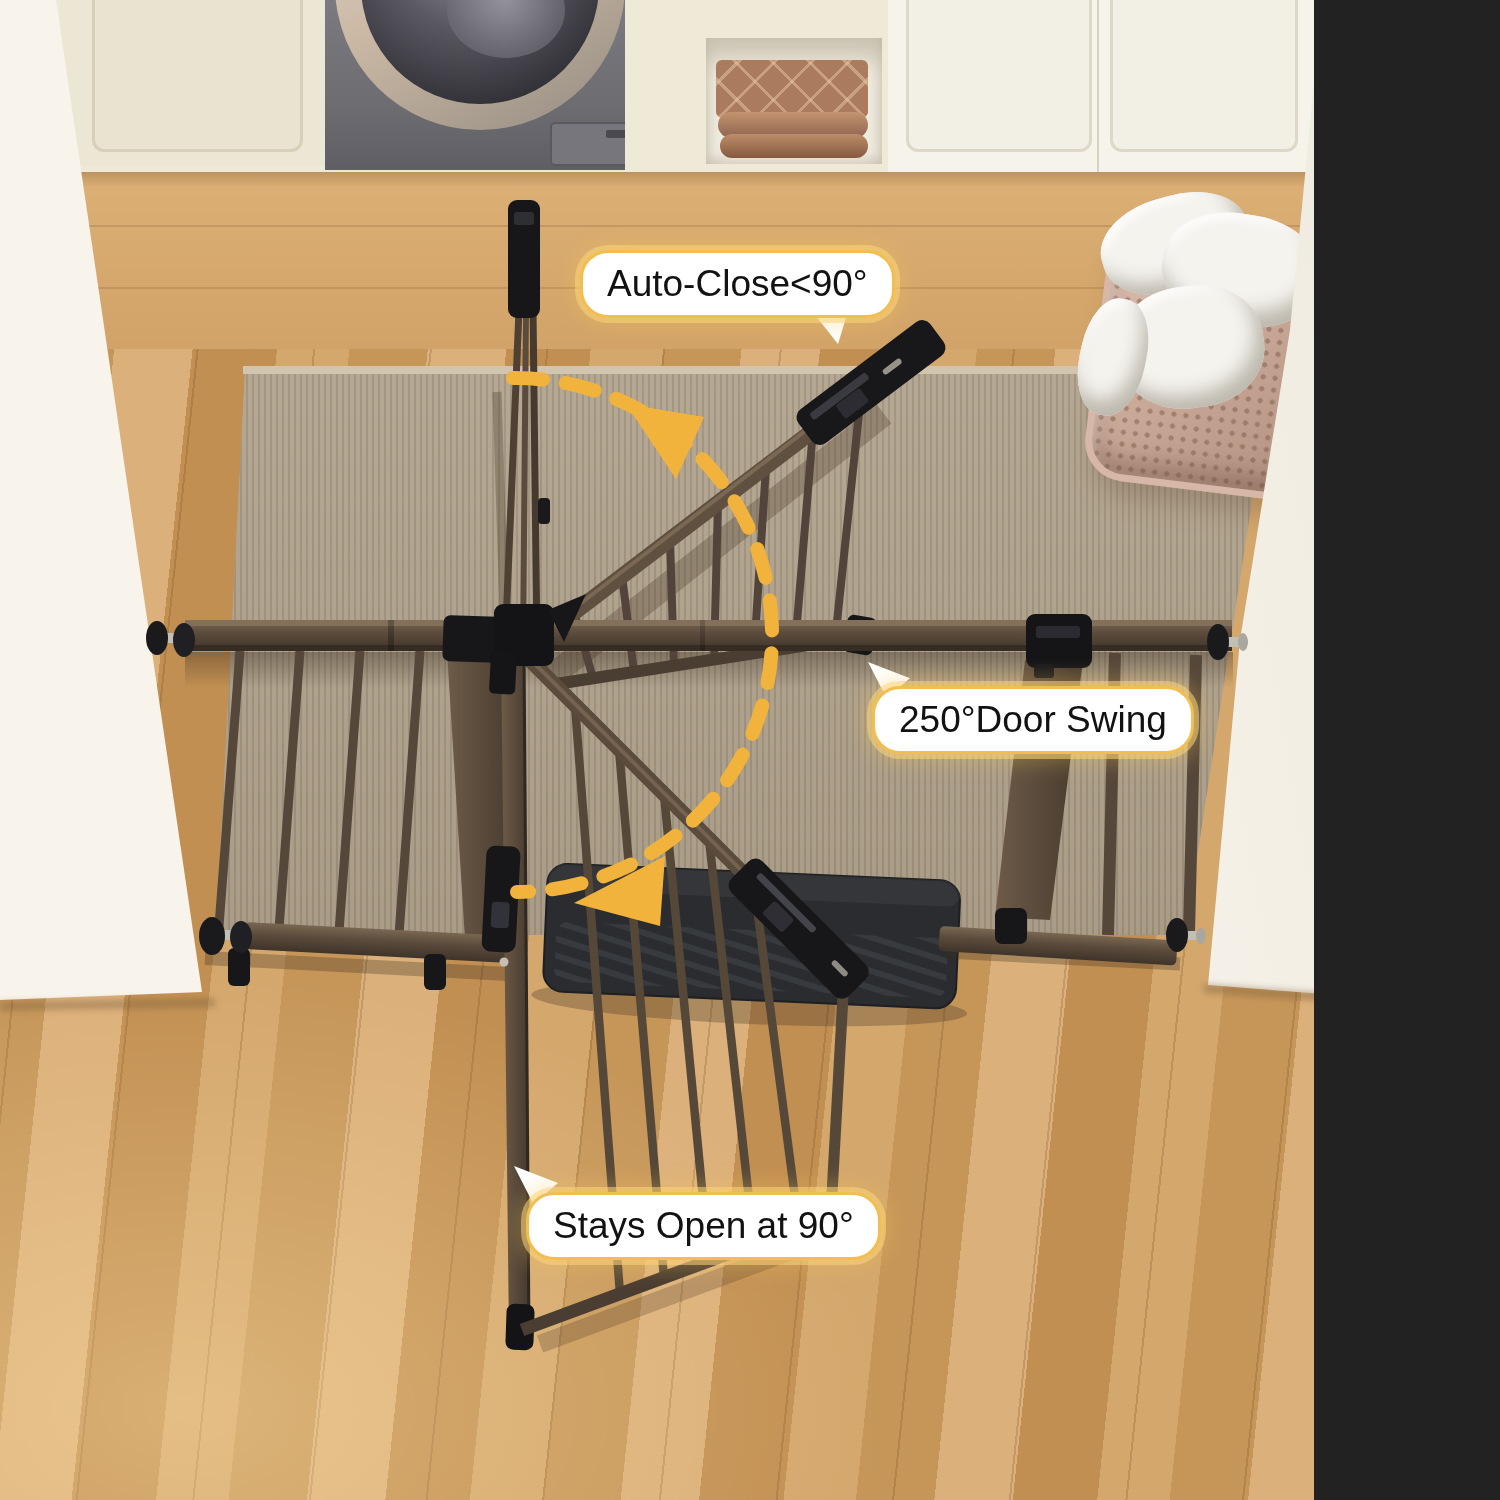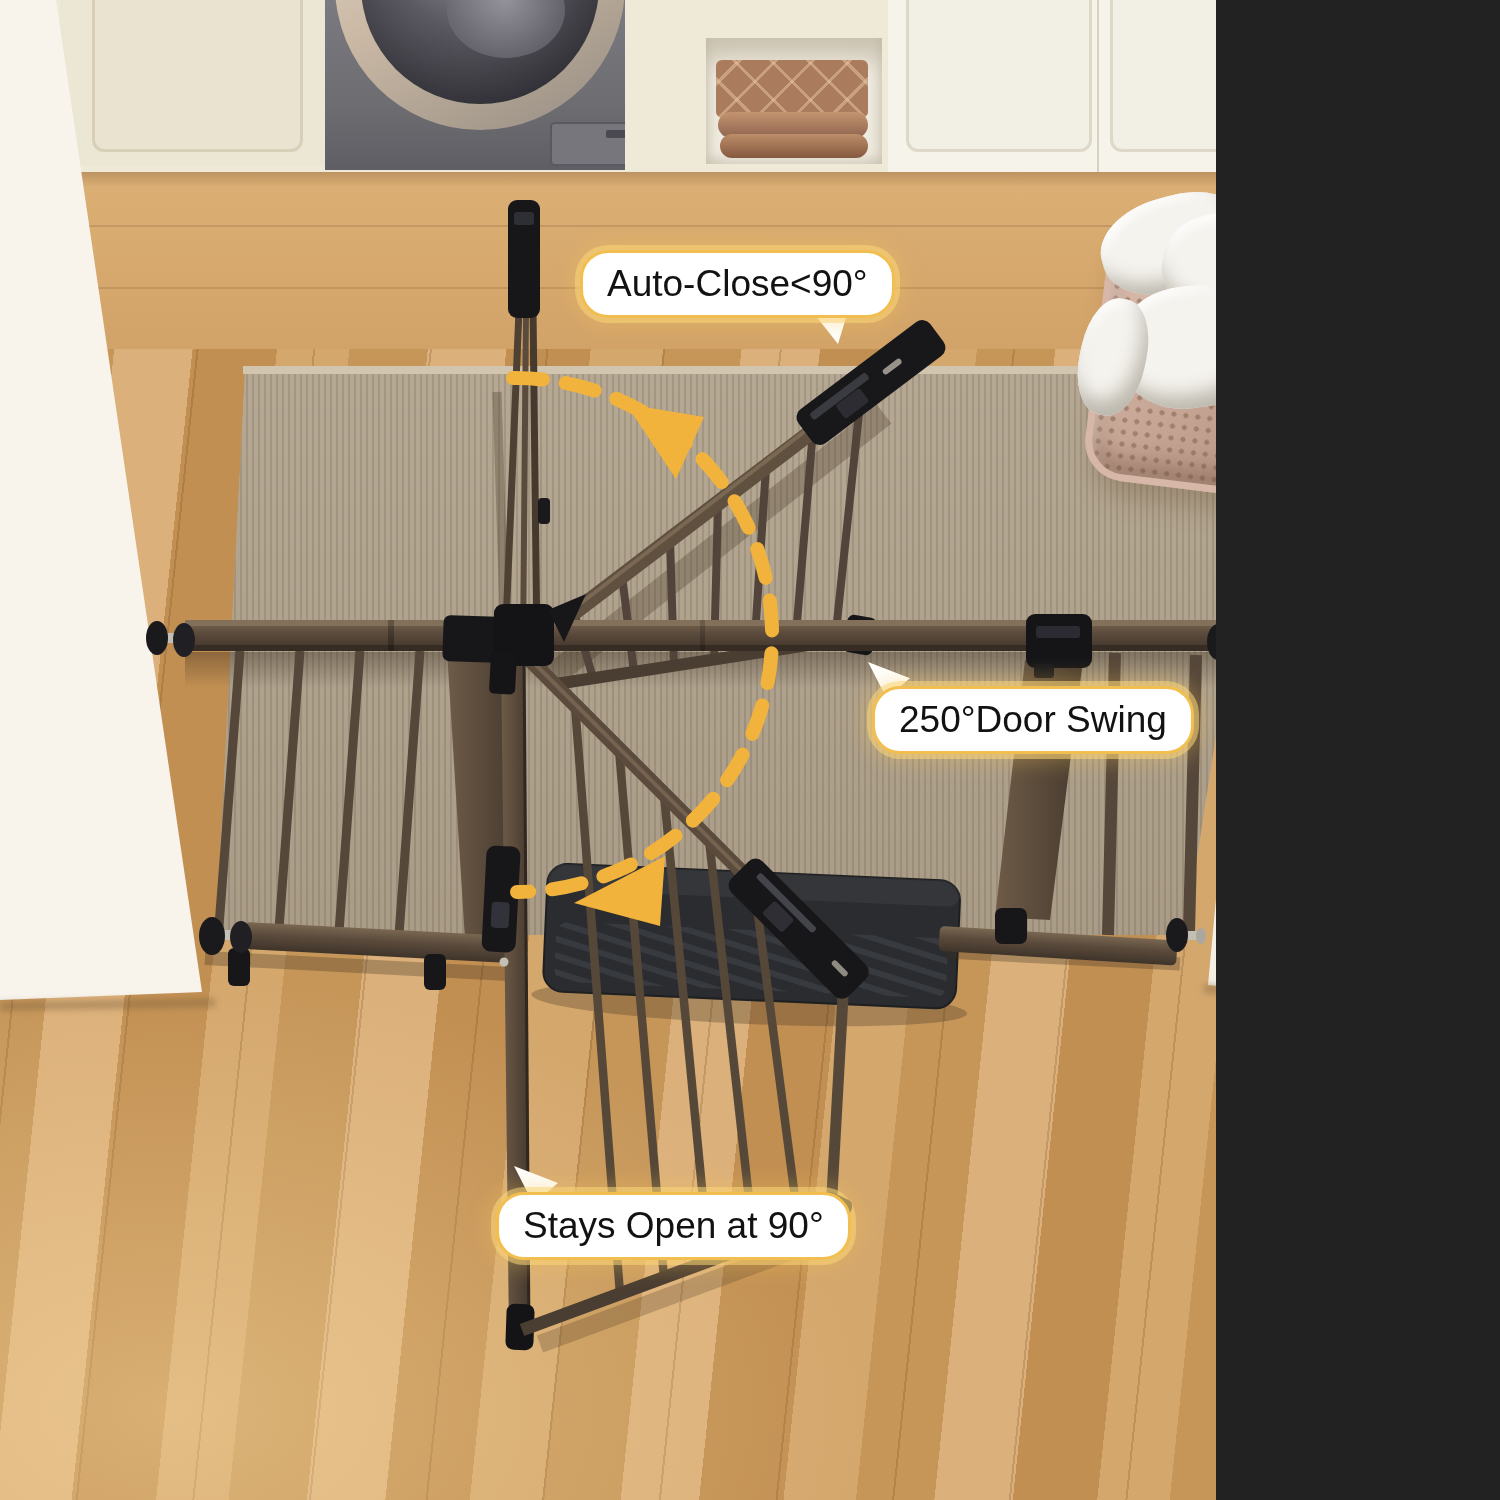--- a/index.html
+++ b/index.html
@@ -1,16 +1,16 @@
 <!DOCTYPE html>
 <html><head>
 <meta charset="utf-8">
 <style>
   html,body{margin:0;padding:0;background:#222;}
-  .stage{position:relative;width:1216px;height:1500px;overflow:hidden;
+  .stage{position:relative;width:1314px;height:1500px;overflow:hidden;
          font-family:"Liberation Sans",sans-serif;background:#f97316;}
   .abs{position:absolute;}
 
   
   .floor{inset:0;z-index:0;background:
     radial-gradient(1000px 620px at 14% 94%, rgba(255,228,172,.38), transparent 70%),
     repeating-linear-gradient(96deg, rgba(96,60,24,.20) 0 2px, rgba(0,0,0,0) 2px 116px),
     repeating-linear-gradient(96deg, #d4a76d 0 72px, #c69659 72px 150px, #dcb07a 150px 228px, #c28f52 228px 312px),
     #cf9f63;}
   .floor-top{left:0;top:163px;width:1500px;height:186px;z-index:1;background:
@@ -303,17 +303,17 @@
   <div class="callout" style="left:580px;top:250px;">
     <span>Auto-Close&lt;90°</span>
   </div>
 
   <div class="tail" style="left:868px;top:662px;width:42px;height:36px;clip-path:polygon(0 0,100% 45%,44% 100%);"></div>
   <div class="callout" style="left:872px;top:686px;">
     <span>250°Door Swing</span>
   </div>
 
   <div class="tail" style="left:514px;top:1166px;width:44px;height:38px;clip-path:polygon(0 0,100% 45%,44% 100%);"></div>
-  <div class="callout" style="left:496px;top:1192px;text-align:right;">
+  <div class="callout" style="left:526px;top:1192px;text-align:right;">
     <span>Stays Open at 90°</span>
   </div>
 
 </div>
 
 </body></html>

